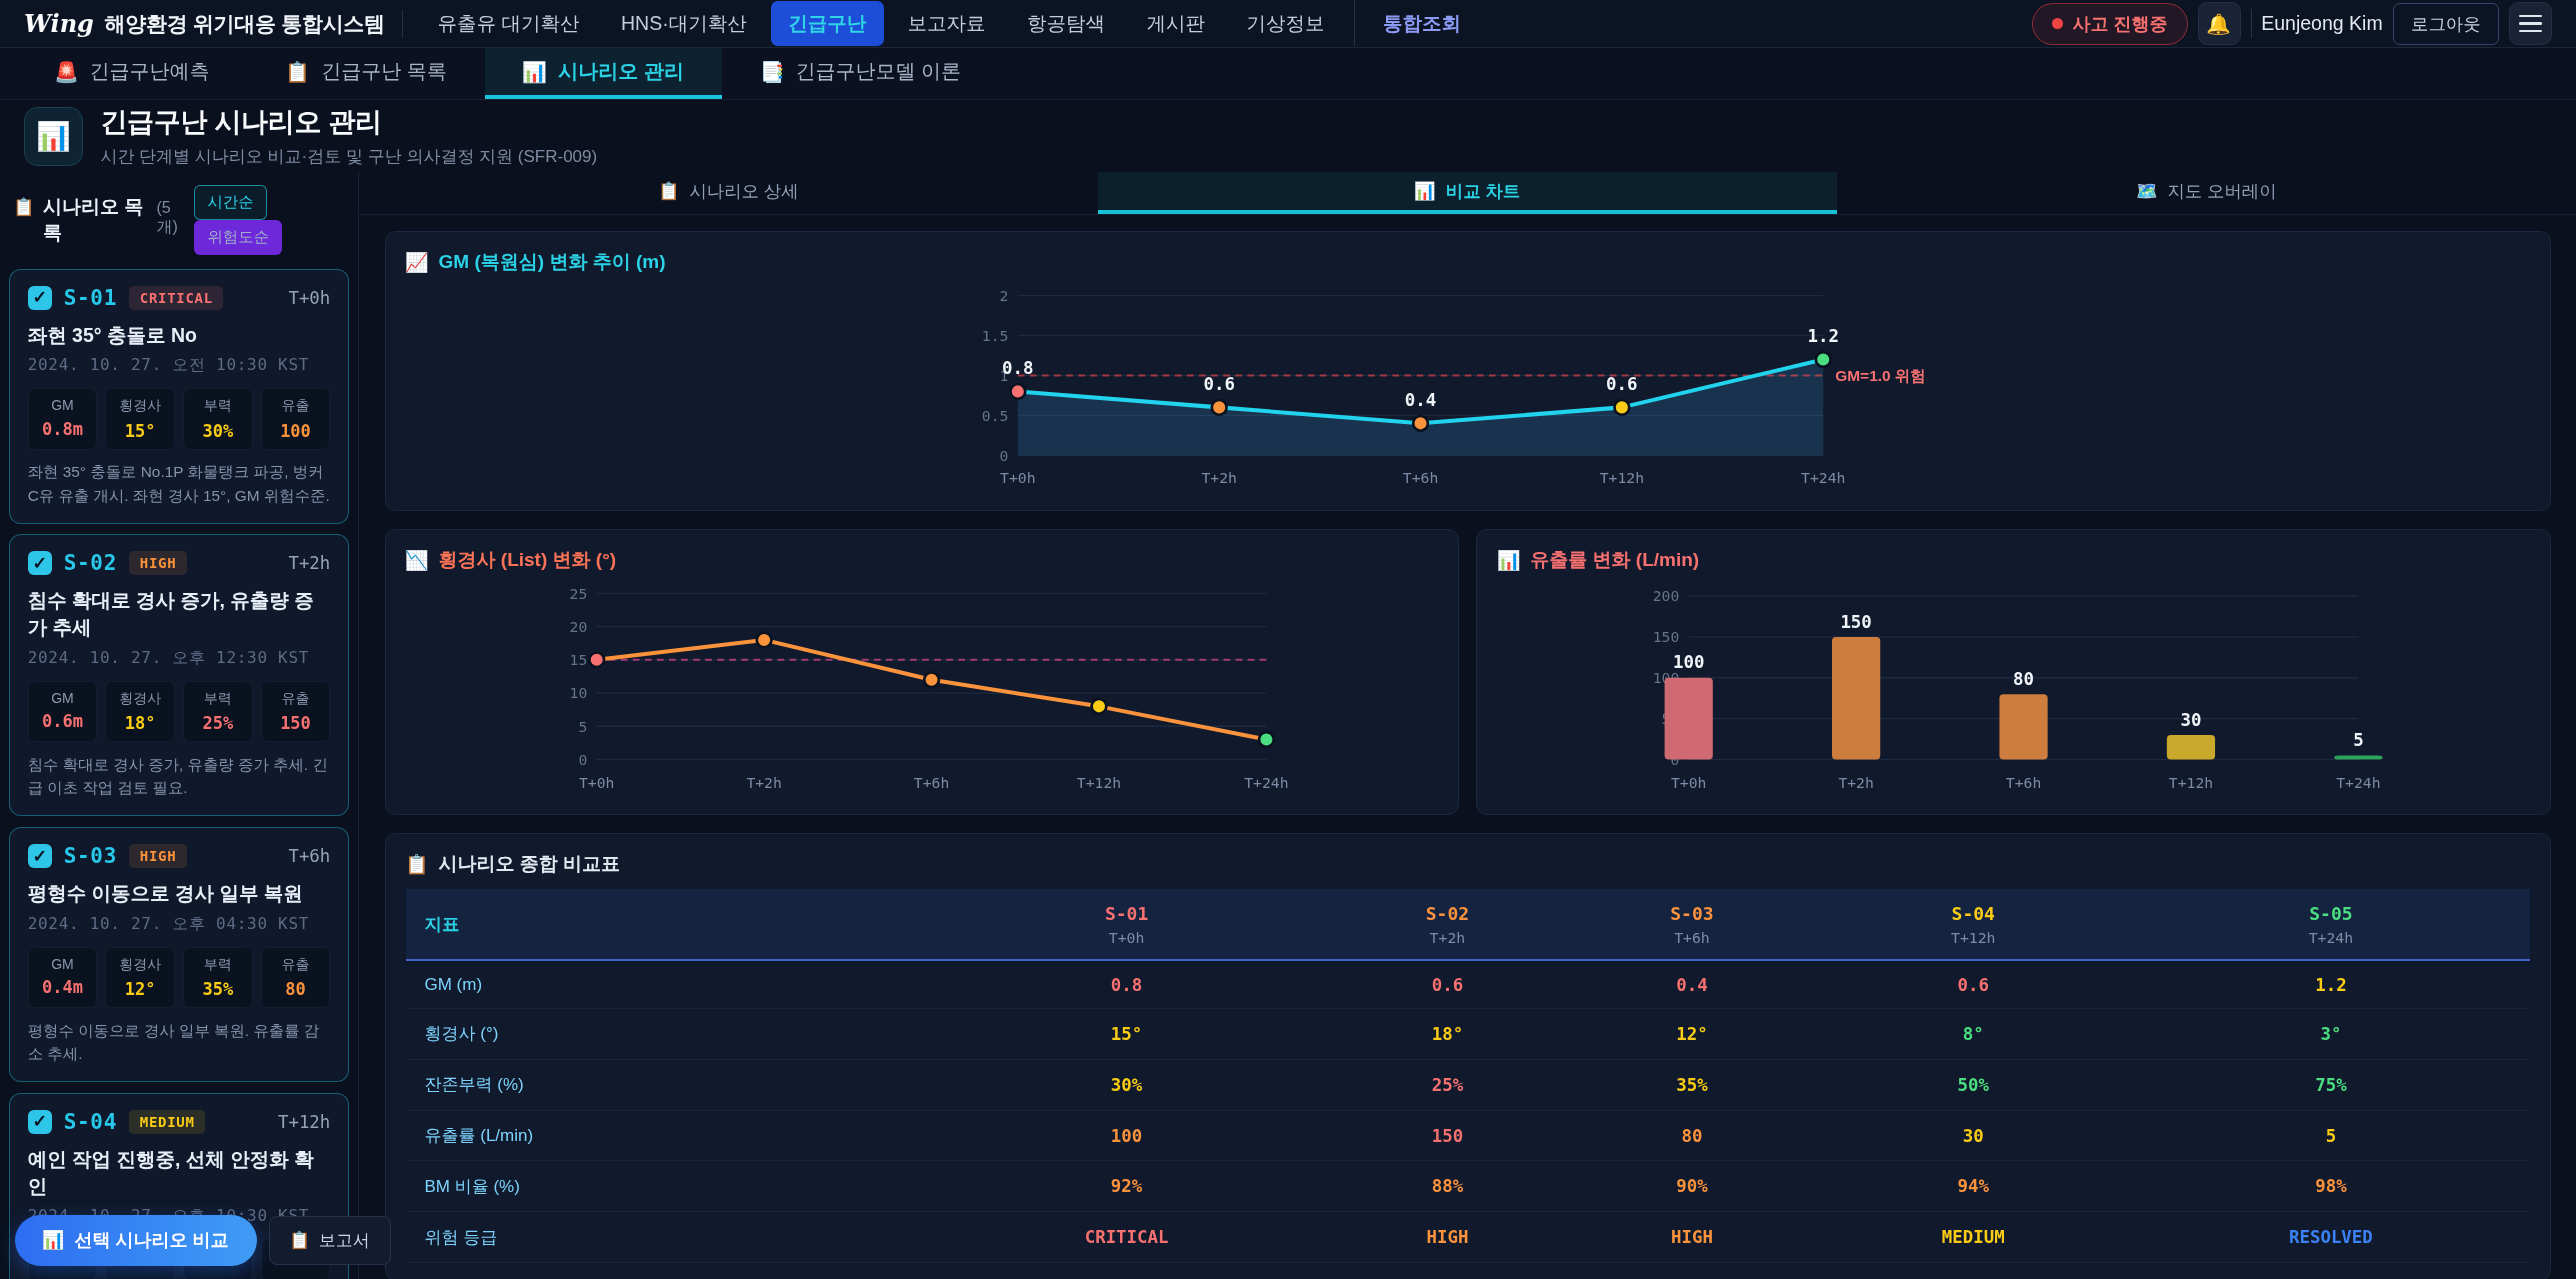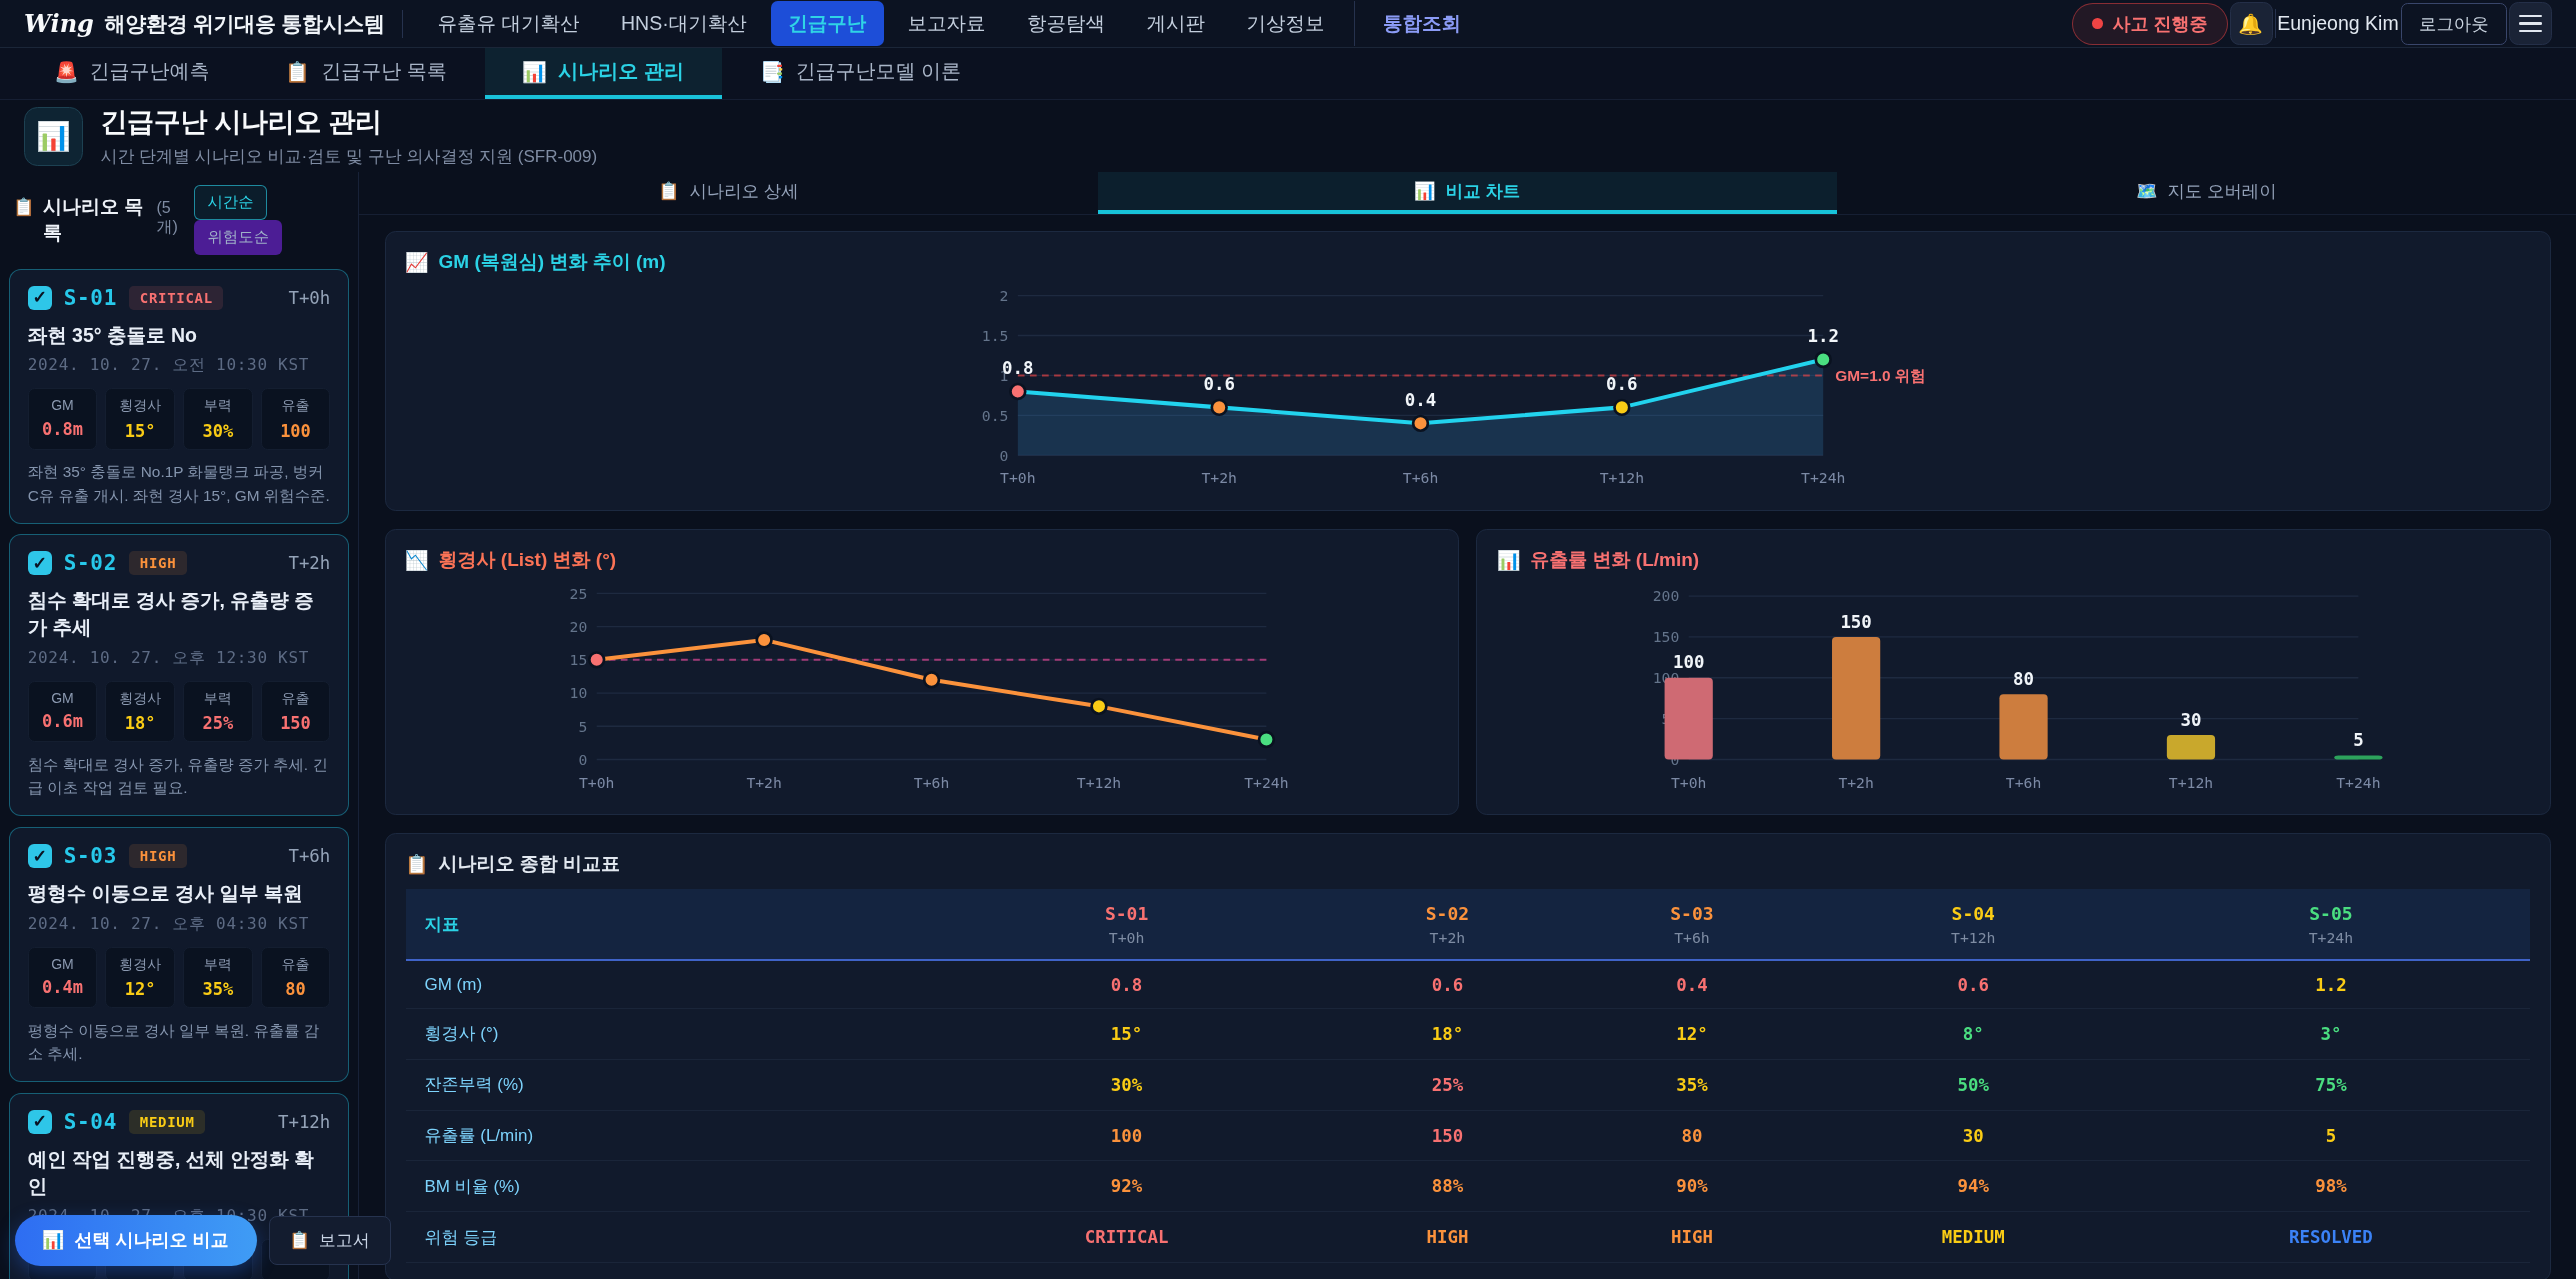--- a/index.html
+++ b/index.html
@@ -10,21 +10,21 @@
   
   .topnav{height:48px;flex:0 0 48px;display:flex;align-items:center;gap:17.4px;padding:0 24px;background:#0c1322;border-bottom:0.7px solid #1b2638}
   .brand{display:flex;align-items:center;gap:10.7px;cursor:pointer}
   .logo{font-family:"DejaVu Serif",serif;font-style:italic;font-weight:700;font-size:24px;color:#f8fafc}
   .apptitle{font-size:21px;font-weight:700;color:#f1f5f9;letter-spacing:-0.3px}
   .nav-divider{width:0.7px;height:28px;background:#26324e}
   .navitems{display:flex;align-items:center;gap:6.7px;flex:1}
   .navitem{font-size:19.5px;color:#c3cedd;padding:9.4px 17.4px;border-radius:6.7px;background:transparent;border:none;cursor:pointer;font-family:inherit}
   .navitem.active{background:#1d4ed8;color:#2fd4e6;font-weight:700}
   .navitem.highlight{color:#8b9bf5;font-weight:700;border-left:0.7px solid #26324e;border-radius:0;margin-left:5.4px;padding-left:28px}
-  .topnav-right{display:flex;align-items:center;gap:2px}
+  .topnav-right{display:flex;align-items:center;gap:10px}
   .incident-badge{display:flex;align-items:center;gap:9.4px;padding:8px 19px;border:0.7px solid rgba(239,68,68,.5);background:rgba(239,68,68,.10);border-radius:670px;color:#f87171;font-size:18px;font-weight:600}
   .dot{width:10.7px;height:10.7px;border-radius:50%;background:#ef4444}
   .iconbtn{width:43px;height:43px;border-radius:9.4px;background:#1a2336;border:0.7px solid #242f48;display:flex;align-items:center;justify-content:center;font-size:20px;cursor:pointer;color:#e2e8f0}
   .vline{width:0.7px;height:29.5px;background:#26324e}
   .username{font-size:19.5px;color:#e2e8f0}
   .logout{padding:8px 17.4px;border:0.7px solid #39466b;border-radius:6.7px;background:transparent;color:#cbd5e1;font-size:17.4px;cursor:pointer;font-family:inherit}
   .hamburger{flex-direction:column;gap:4.7px}
   .hb{display:block;width:23px;height:2.7px;background:#e2e8f0;border-radius:1.3px}
 
   
@@ -44,21 +44,21 @@
   .newbtn{background:linear-gradient(90deg,#2970ea,#2fa3f2);border:none;border-radius:9.4px;padding:13.4px 23px;color:#fff;font-weight:700;font-size:19px;cursor:pointer;font-family:inherit}
 
   
   .content{flex:1;display:flex;min-height:0}
   .sidebar{width:358px;flex:0 0 358px;padding:2.7px 8px 0;display:flex;flex-direction:column}
   .sb-head{display:flex;align-items:center;justify-content:space-between;padding:10.7px 5.4px 12px}
   .sb-title-wrap{display:flex;align-items:baseline;gap:8px}
   .sb-ic{font-size:17.4px}
   .sb-title{font-size:19px;font-weight:700;color:#eef2f8}
   .sb-count{font-size:16px;color:#7f8ca3}
-  .sortbtn{font-size:15.4px;padding:6px 12px;border-radius:6px;border:0.7px solid transparent;background:#4c1d95;color:#9fb0c8;margin-left:6.7px;cursor:pointer;font-family:inherit}
+  .sortbtn{font-size:15.4px;padding:6px 12px;border-radius:6px;border:0.7px solid transparent;background:#6d28d9;color:#9fb0c8;margin-left:6.7px;cursor:pointer;font-family:inherit}
   .sortbtn.active{border-color:rgba(45,212,238,.6);color:#2bd2e5;background:rgba(34,211,238,.07)}
   .cards{display:flex;flex-direction:column;gap:10.7px;overflow:hidden;padding:1.3px}
   .card{background:#10192b;border:1.3px solid rgba(34,211,238,.38);border-radius:12px;padding:16px 17.4px;cursor:pointer}
   .card-top{display:flex;align-items:center;gap:12px}
   .cb{width:24px;height:24px;flex:0 0 24px;border-radius:6px;background:#2ec6e8;color:#0a1322;display:flex;align-items:center;justify-content:center;font-size:17.4px;font-weight:900;cursor:pointer}
   .cid{font-family:"DejaVu Sans Mono",monospace;font-size:21px;font-weight:800;color:#27c8ea;letter-spacing:0.7px}
   .cbadge{font-family:"DejaVu Sans Mono",monospace;font-size:14px;font-weight:800;padding:4px 10.7px;border-radius:4.7px;letter-spacing:0.7px}
   .ctime{margin-left:auto;font-family:"DejaVu Sans Mono",monospace;font-size:17.4px;color:#94a3b8}
   .ctitle{font-size:19.5px;font-weight:800;color:#e8eef7;margin:12px 0 6.7px}
   .cdate{font-family:"DejaVu Sans Mono",monospace;font-size:16px;color:#5d6b84;letter-spacing:0.7px}

